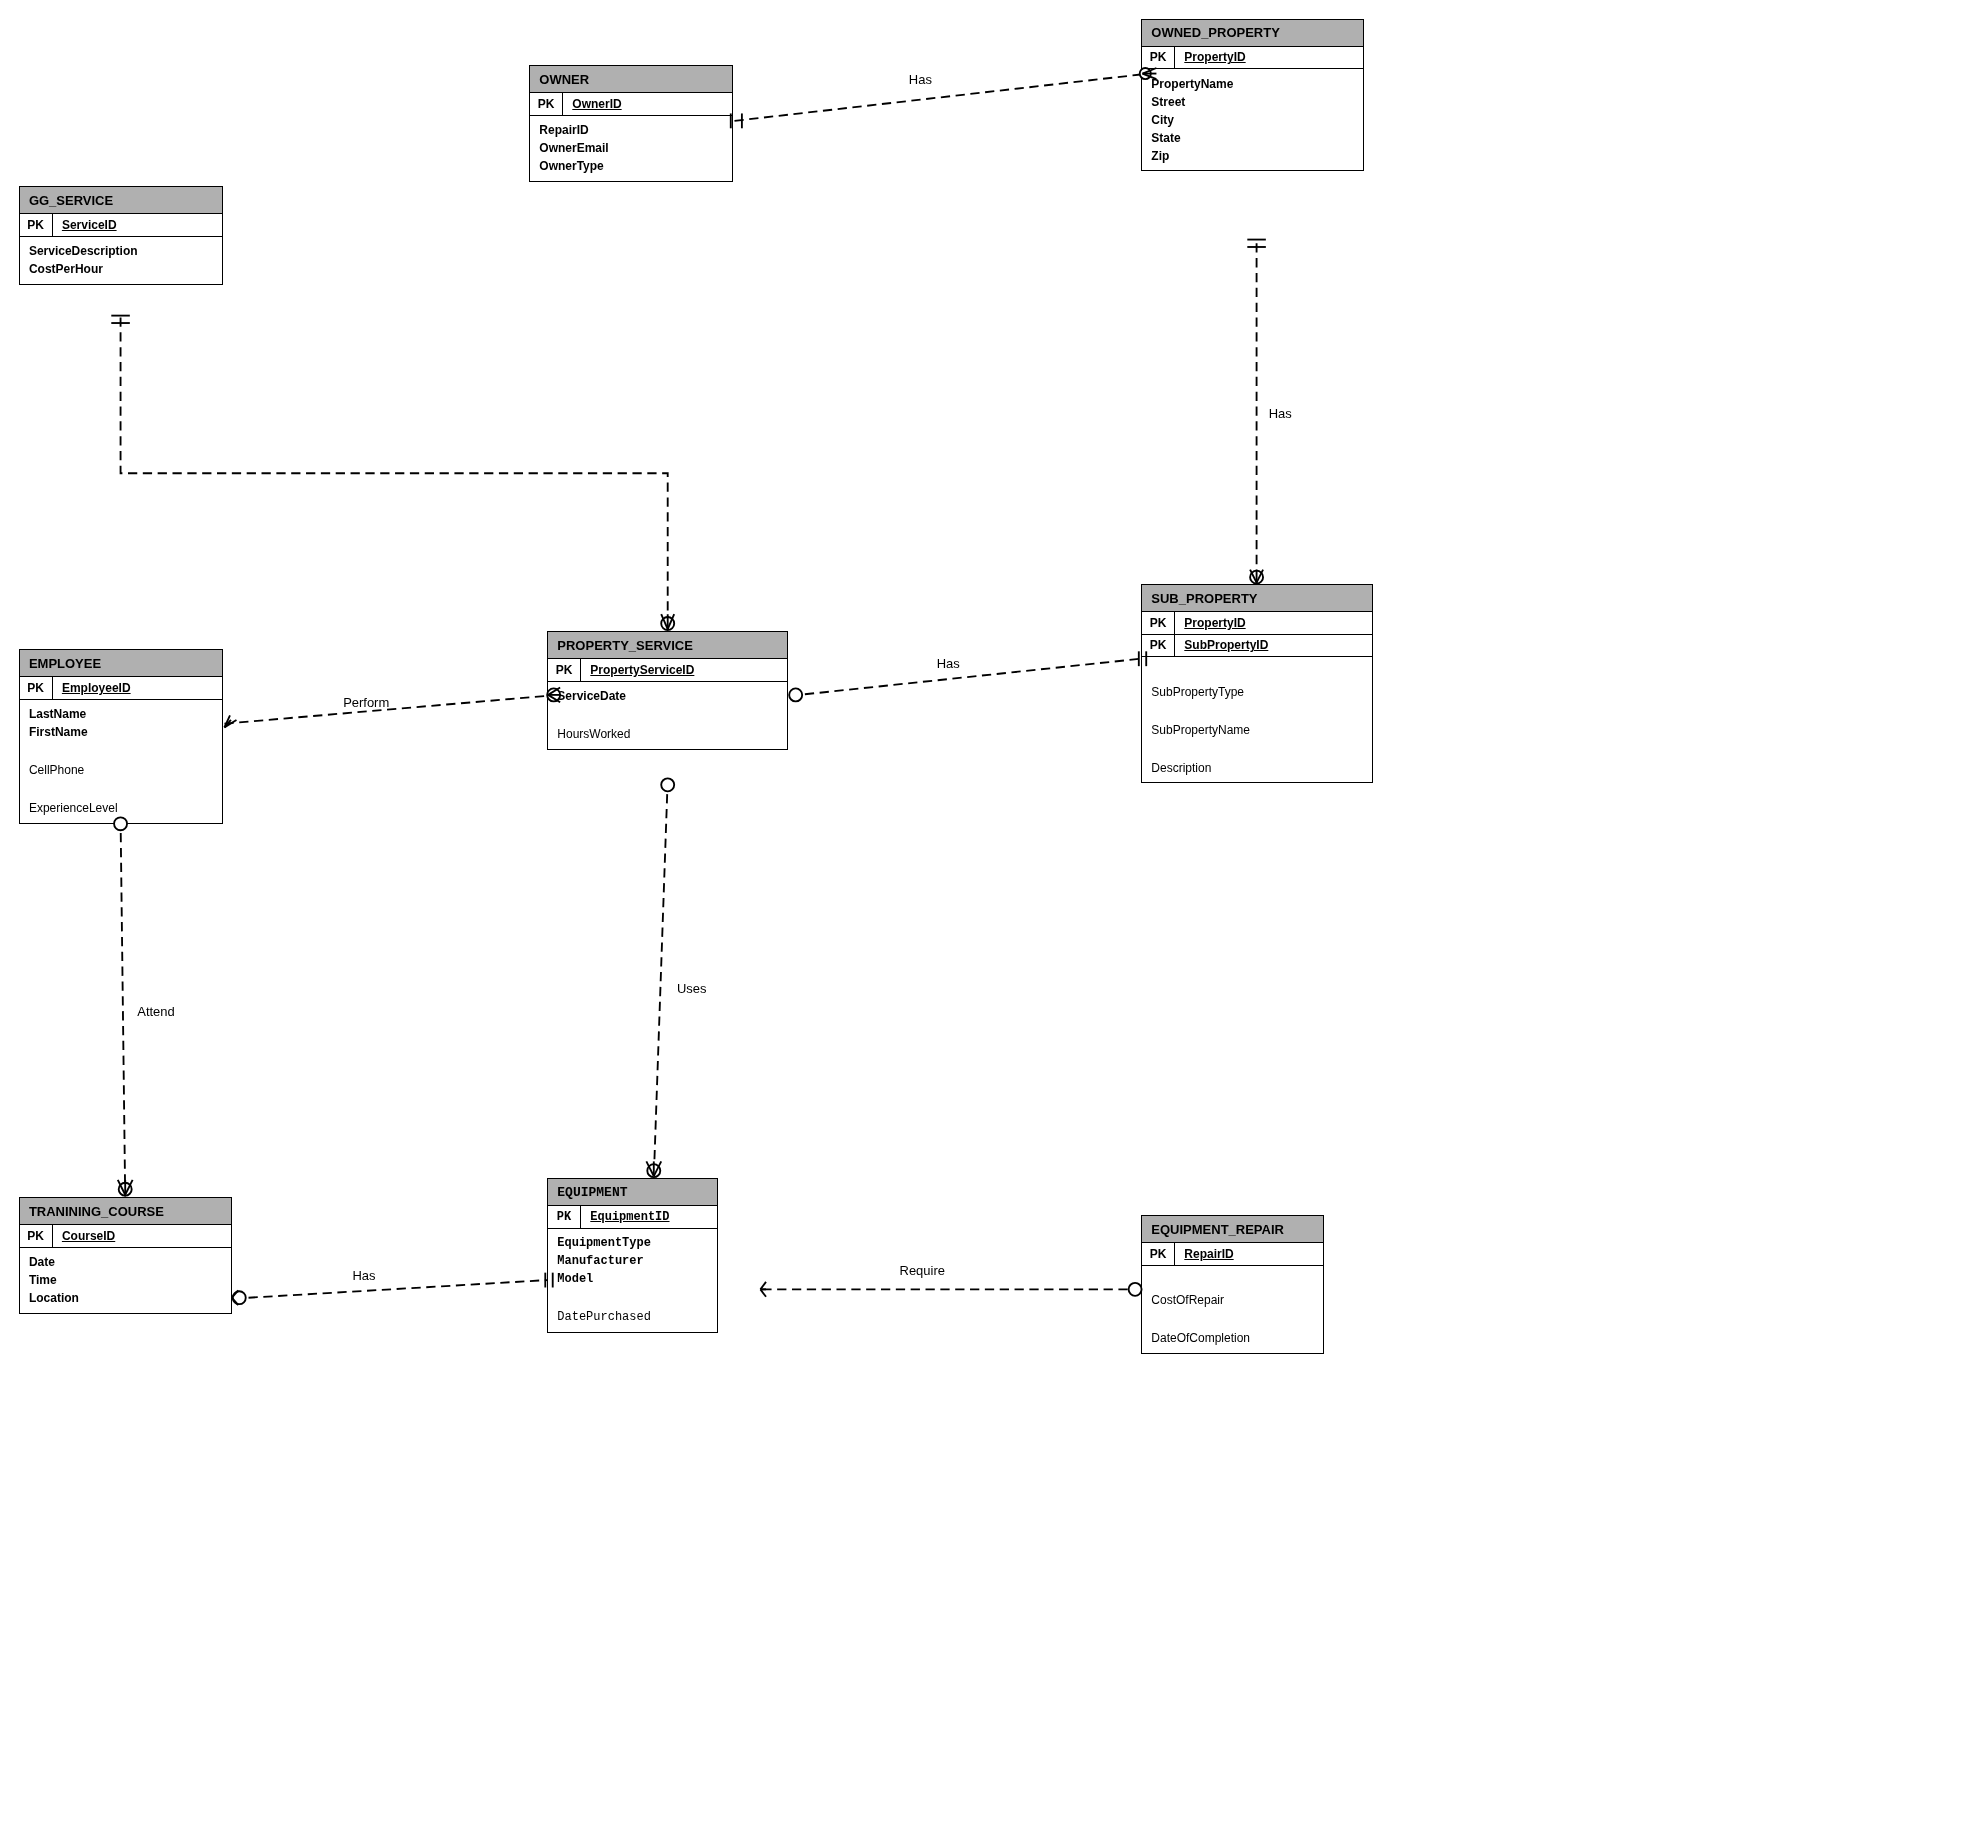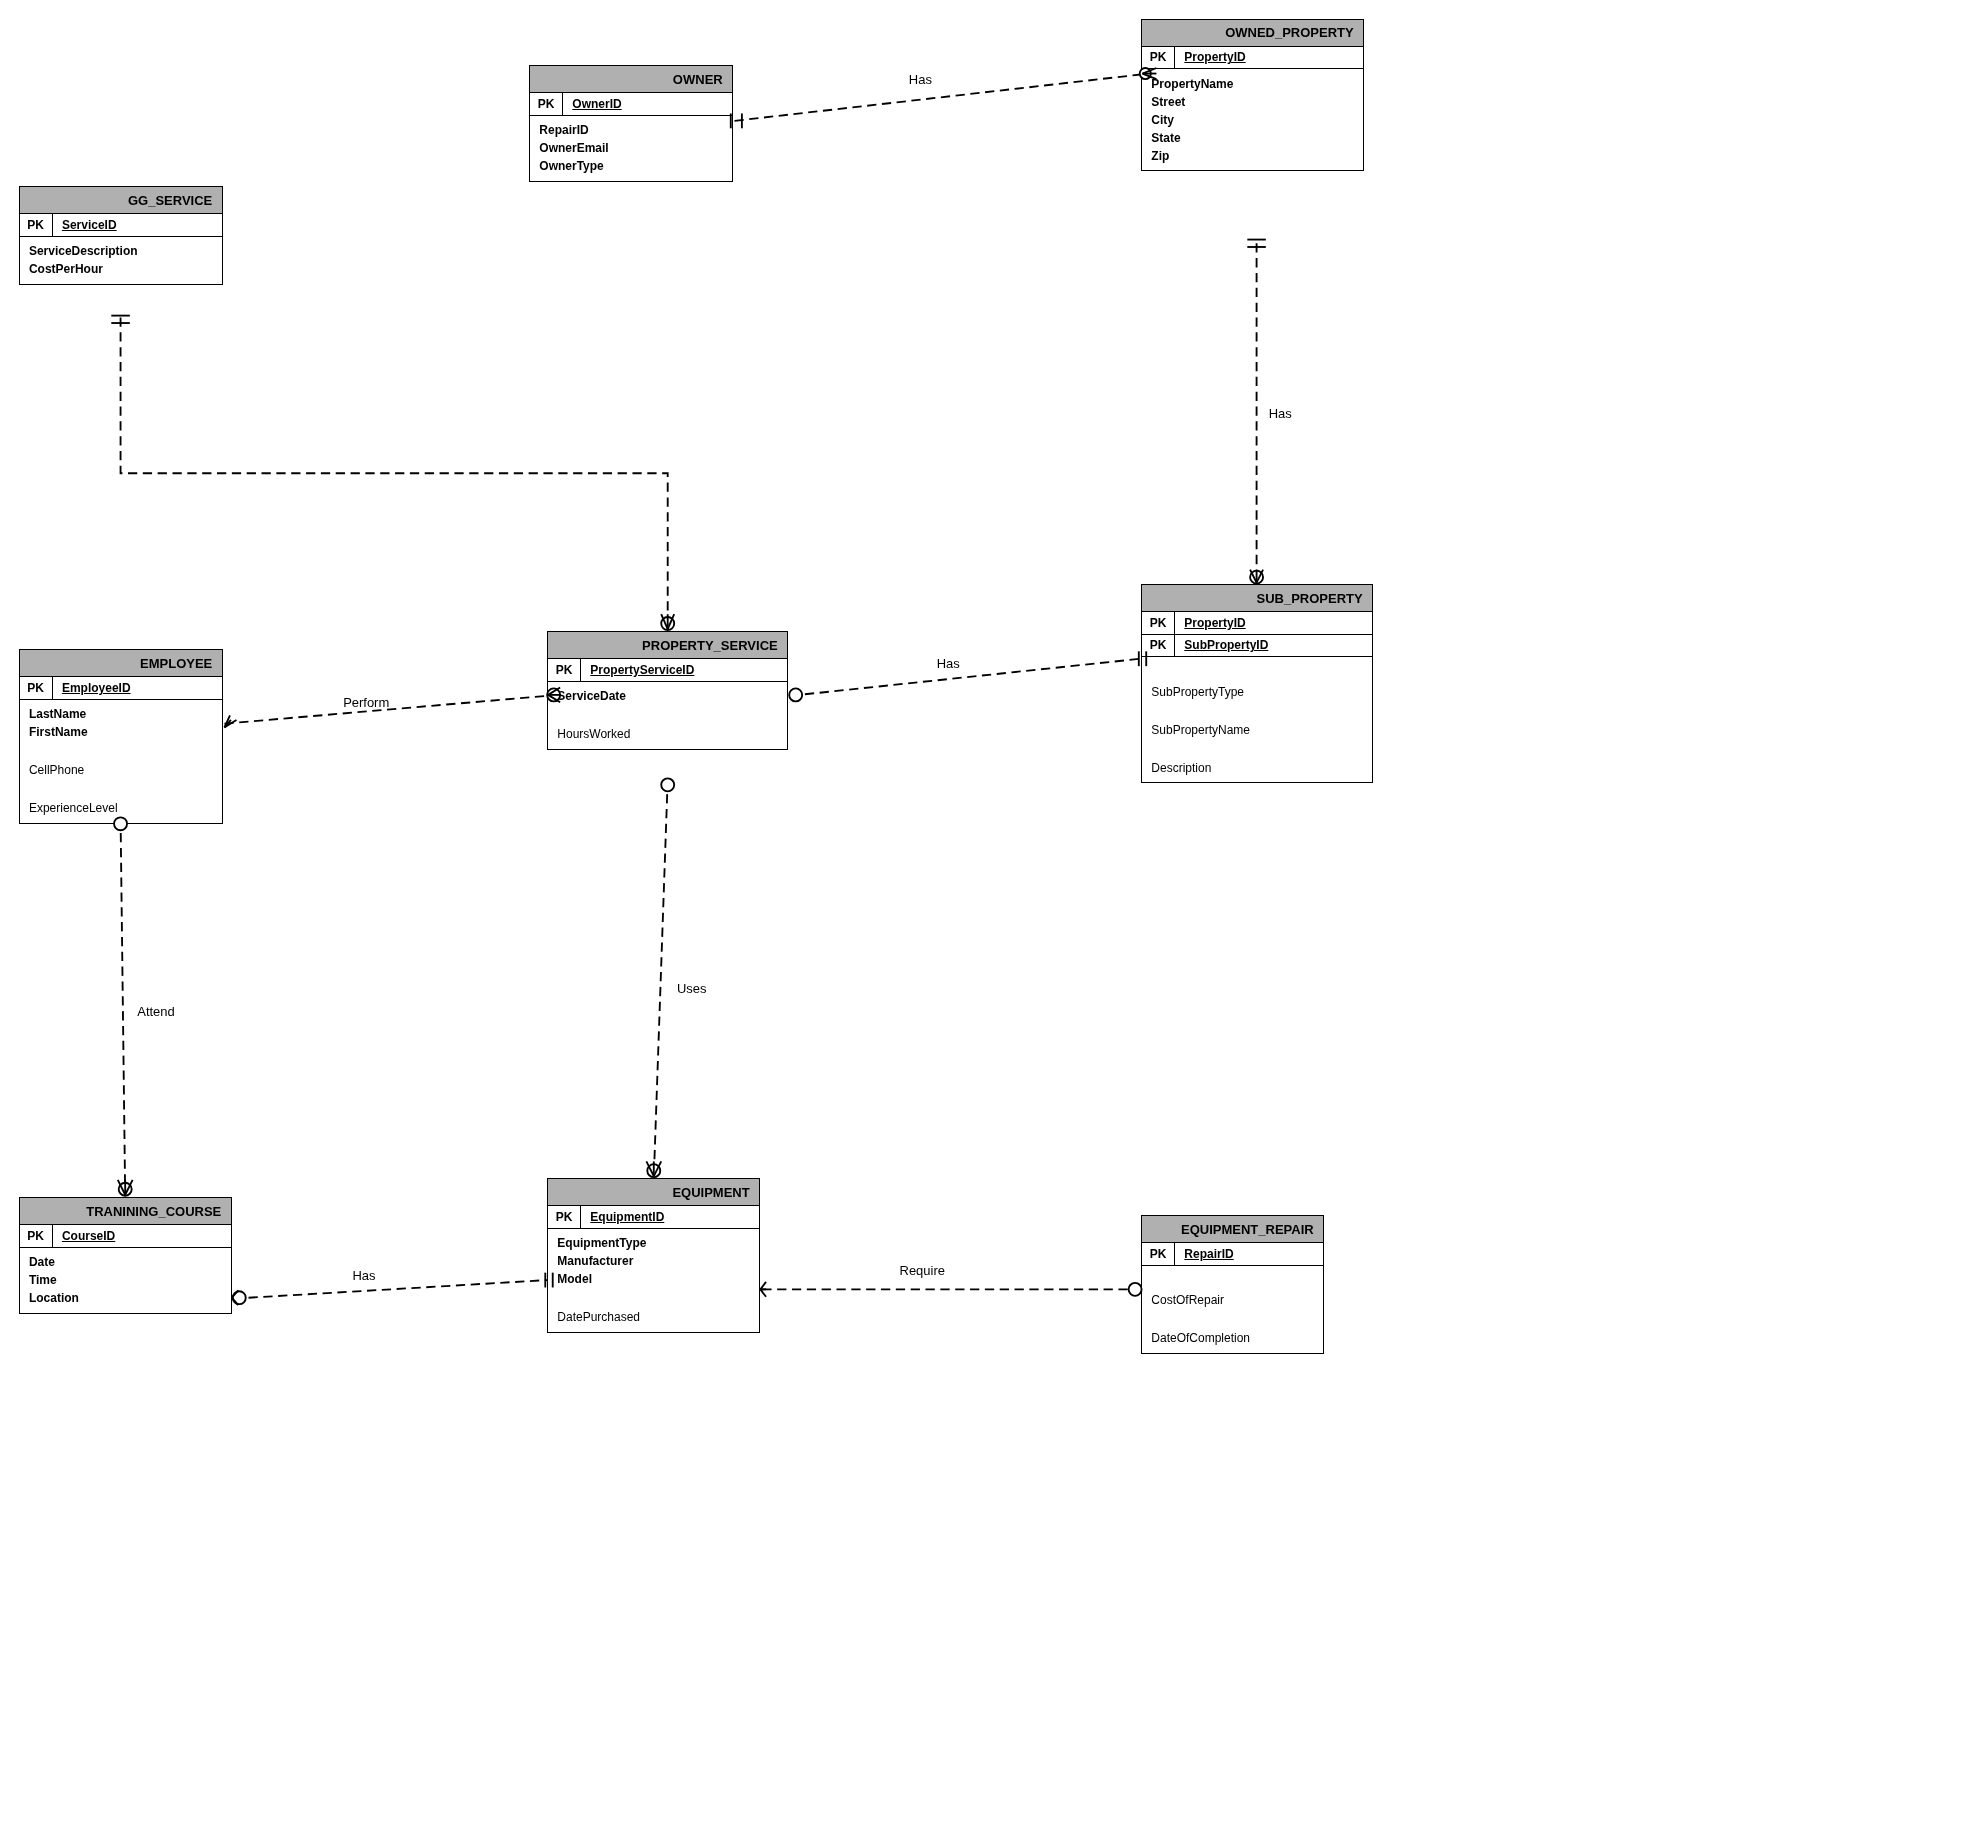--- a/index.html
+++ b/index.html
@@ -15,21 +15,21 @@
 
     .er-table {
       position: absolute;
       border: 1.9px solid #000;
       background: #fff;
       min-width: 148px;
     }
 
     .er-table .table-header {
       background: #b0b0b0;
-      text-align: right;
+      text-align: left;
       font-weight: bold;
       font-size: 13px;
       padding: 5.6px 9.3px;
       border-bottom: 1.9px solid #000;
     }
 
     .er-table .table-body {
       display: flex;
       flex-direction: column;
     }
@@ -227,21 +227,21 @@
     <div class="row">
       <div class="attrs-only">
         <p>Date</p>
         <p>Time</p>
         <p>Location</p>
       </div>
     </div>
   </div>
 </div>
 
-<div class="er-table" style="left:547px; top:1178px; width:213px;">
+<div class="er-table" style="left:547px; top:1178px; width:171px;font-family:Liberation Mono, monospace;">
   <div class="table-header">EQUIPMENT</div>
   <div class="table-body">
     <div class="row separator-row">
       <div class="pk-cell">PK</div>
       <div class="attr-cell underline">EquipmentID</div>
     </div>
     <div class="row">
       <div class="attrs-only">
         <p>EquipmentType</p>
         <p>Manufacturer</p>

